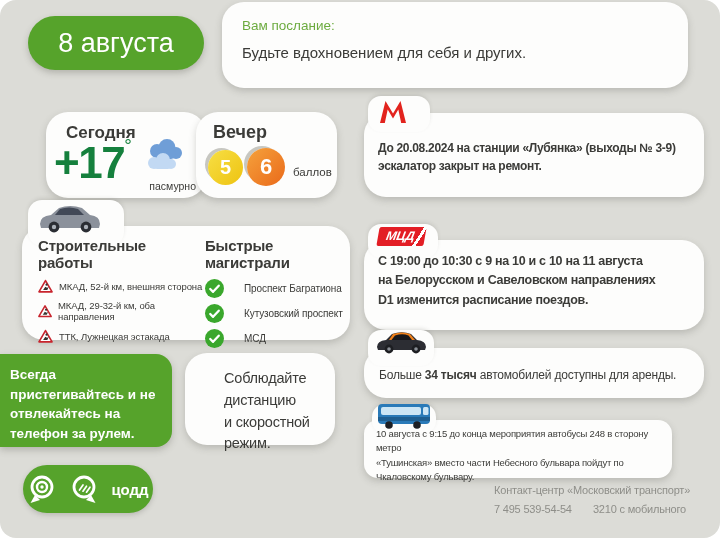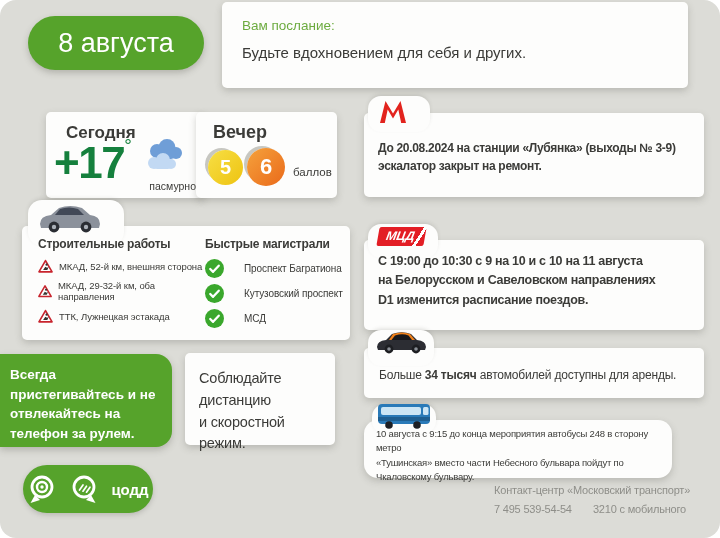--- a/index.html
+++ b/index.html
@@ -1,18 +1,18 @@
 <!DOCTYPE html>
 <html><head>
 <meta charset="utf-8">
 <style>
   html,body{margin:0;padding:0;background:#ffffff;}
   .canvas{position:relative;width:720px;height:538px;background:#dcdcd7;border-radius:16px;overflow:hidden;
           font-family:Liberation Sans, sans-serif;color:#3b3b38;}
-  .card{position:absolute;background:#fdfdfc;border-radius:5px;box-shadow:0 3px 7px rgba(85,85,75,.25);}
+  .card{position:absolute;background:#fdfdfc;border-radius:22px;box-shadow:0 3px 7px rgba(85,85,75,.25);}
   .bump{position:absolute;background:#fdfdfc;border-radius:13px;box-shadow:0 -2px 4px -1px rgba(85,85,75,.20);}
 
   
   .date-pill{position:absolute;left:28px;top:16px;width:176px;height:54px;border-radius:27px;background:#56a32b;
              display:flex;align-items:center;justify-content:center;color:#fff;font-size:27px;
              box-shadow:0 3px 6px rgba(85,85,75,.30);}
 
   
   .message-card{left:222px;top:2px;width:466px;height:86px;padding:0;}
   .msg-label{position:absolute;left:20px;top:16px;font-size:13.5px;color:#6cab3f;}
@@ -42,41 +42,41 @@
   .metro-text{position:absolute;left:14px;top:26px;width:314px;font-size:12px;font-weight:700;
               letter-spacing:-.3px;line-height:1.5;white-space:pre-line;}
 
   
   .roads-card{left:22px;top:226px;width:328px;height:114px;}
   .bump-roads{left:6px;top:-26px;width:96px;height:46px;border-radius:14px;}
   .gray-car{position:absolute;left:10px;top:-28px;}
   .col{position:absolute;top:11px;}
   .col-construction{left:16px;width:166px;}
   .col-highways{left:183px;width:140px;}
-  .col-title{font-size:12px;font-weight:700;letter-spacing:-.2px;margin-bottom:8px;}
+  .col-title{font-size:15px;font-weight:700;letter-spacing:-.2px;margin-bottom:8px;}
   .road-item{display:flex;align-items:center;gap:6px;margin-bottom:7px;font-size:9.5px;letter-spacing:-.1px;}
   .hw-item{display:flex;align-items:center;gap:20px;margin-bottom:6px;font-size:10px;letter-spacing:-.1px;}
 
   
   .mcd-card{left:364px;top:240px;width:340px;height:90px;}
   .bump-mcd{left:4px;top:-16px;width:70px;height:34px;}
   .mcd-badge{position:absolute;left:14px;top:-13px;transform:skewX(-10deg);border-radius:2px;
              background:linear-gradient(115deg,#e31e25 0%,#e31e25 80%,#ffffff 80%,#ffffff 86%,#e31e25 86%);
              color:#fff;font-style:italic;font-weight:800;font-size:12.5px;padding:2px 10px 3px 8px;}
   .mcd-text{position:absolute;left:14px;top:12px;width:314px;font-size:12.5px;font-weight:700;
             letter-spacing:-.3px;line-height:1.55;white-space:pre-line;}
 
   
   .belt-card{position:absolute;left:0;top:354px;width:172px;height:93px;border-radius:0 16px 16px 0;
              background:#56a32b;box-shadow:0 3px 7px rgba(85,85,75,.30);}
   .belt-text{padding:11px 6px 0 10px;color:#fff;font-weight:700;font-size:13.5px;line-height:1.45;white-space:pre-line;}
 
   
   .distance-card{left:185px;top:353px;width:150px;height:92px;}
-  .distance-text{padding:15px 12px 0 14px;font-size:14.5px;letter-spacing:-.2px;line-height:1.5;white-space:pre-line;}
+  .distance-text{padding:15px 12px 0 14px;font-size:14.5px;letter-spacing:-.2px;line-height:1.5;white-space:pre-line;margin-left:25px;}
 
   
   .carshare-card{left:364px;top:348px;width:340px;height:50px;}
   .bump-cs{left:4px;top:-18px;width:66px;height:36px;}
   .cs-car{position:absolute;left:8px;top:-22px;}
   .cs-text{position:absolute;left:15px;top:20px;width:310px;font-size:12px;letter-spacing:-.2px;}
   .cs-text b{font-weight:700;}
 
   
   .bus-card{left:364px;top:420px;width:308px;height:58px;border-radius:14px;}

